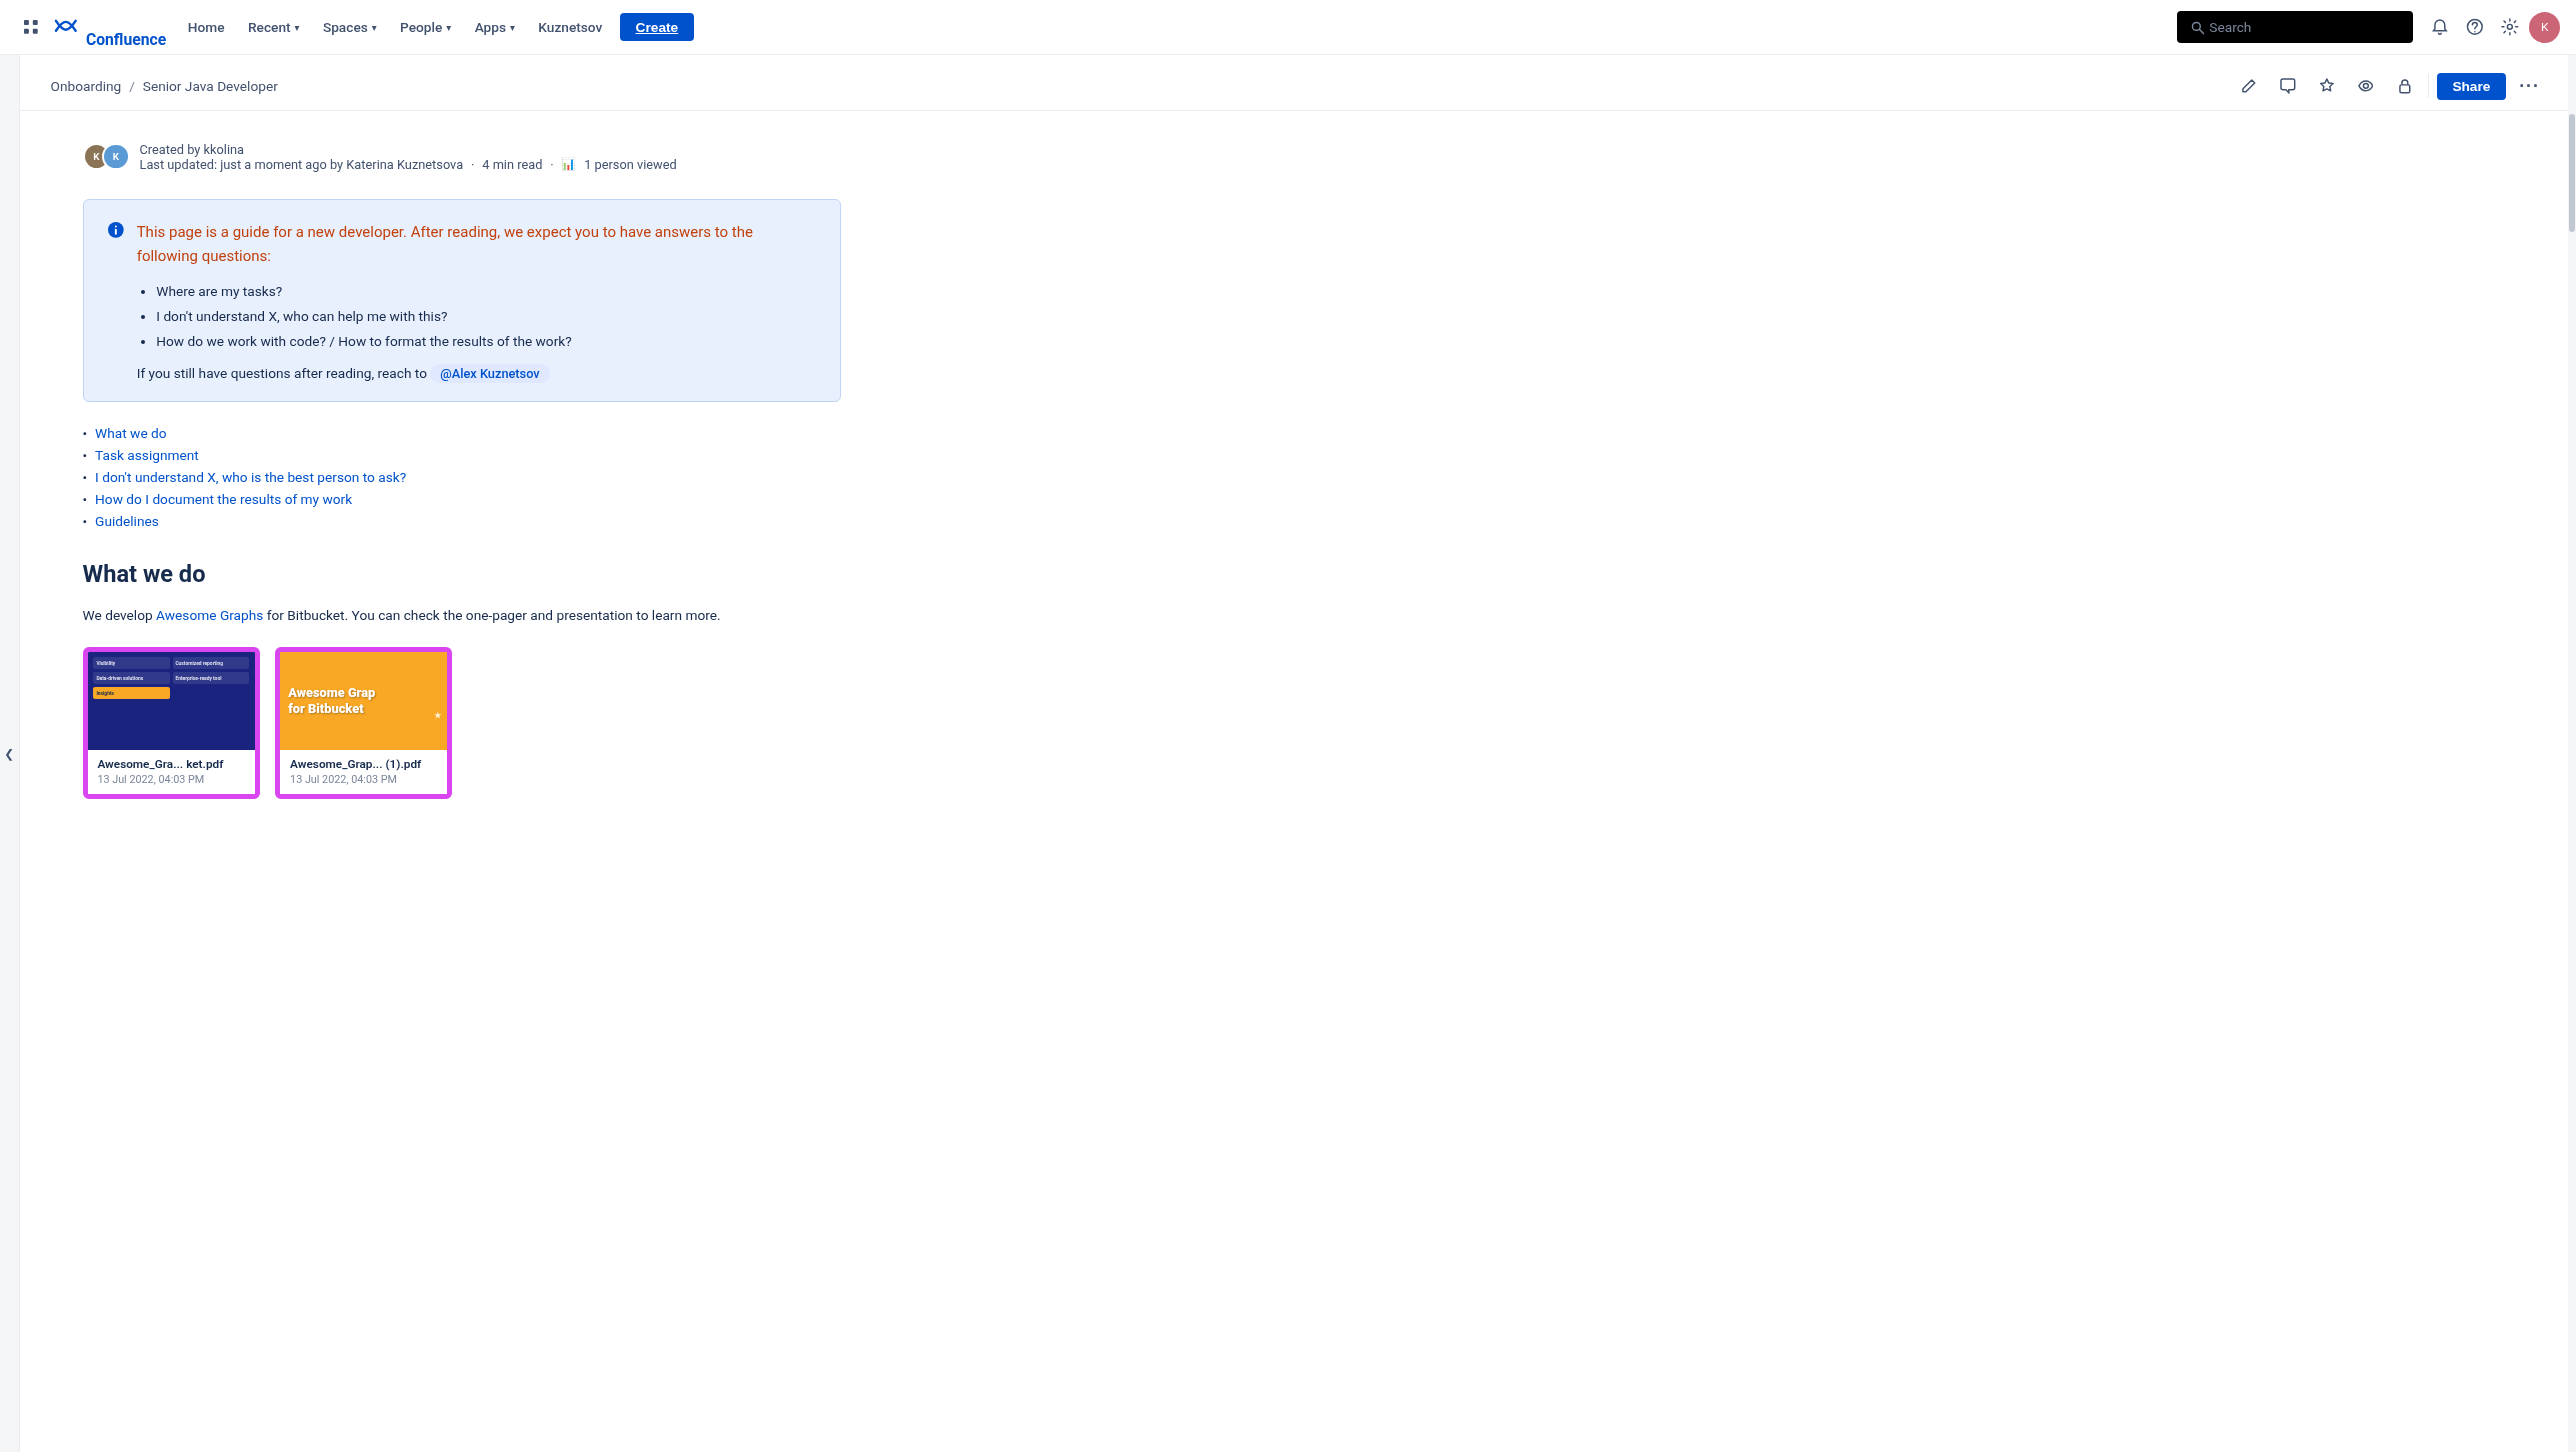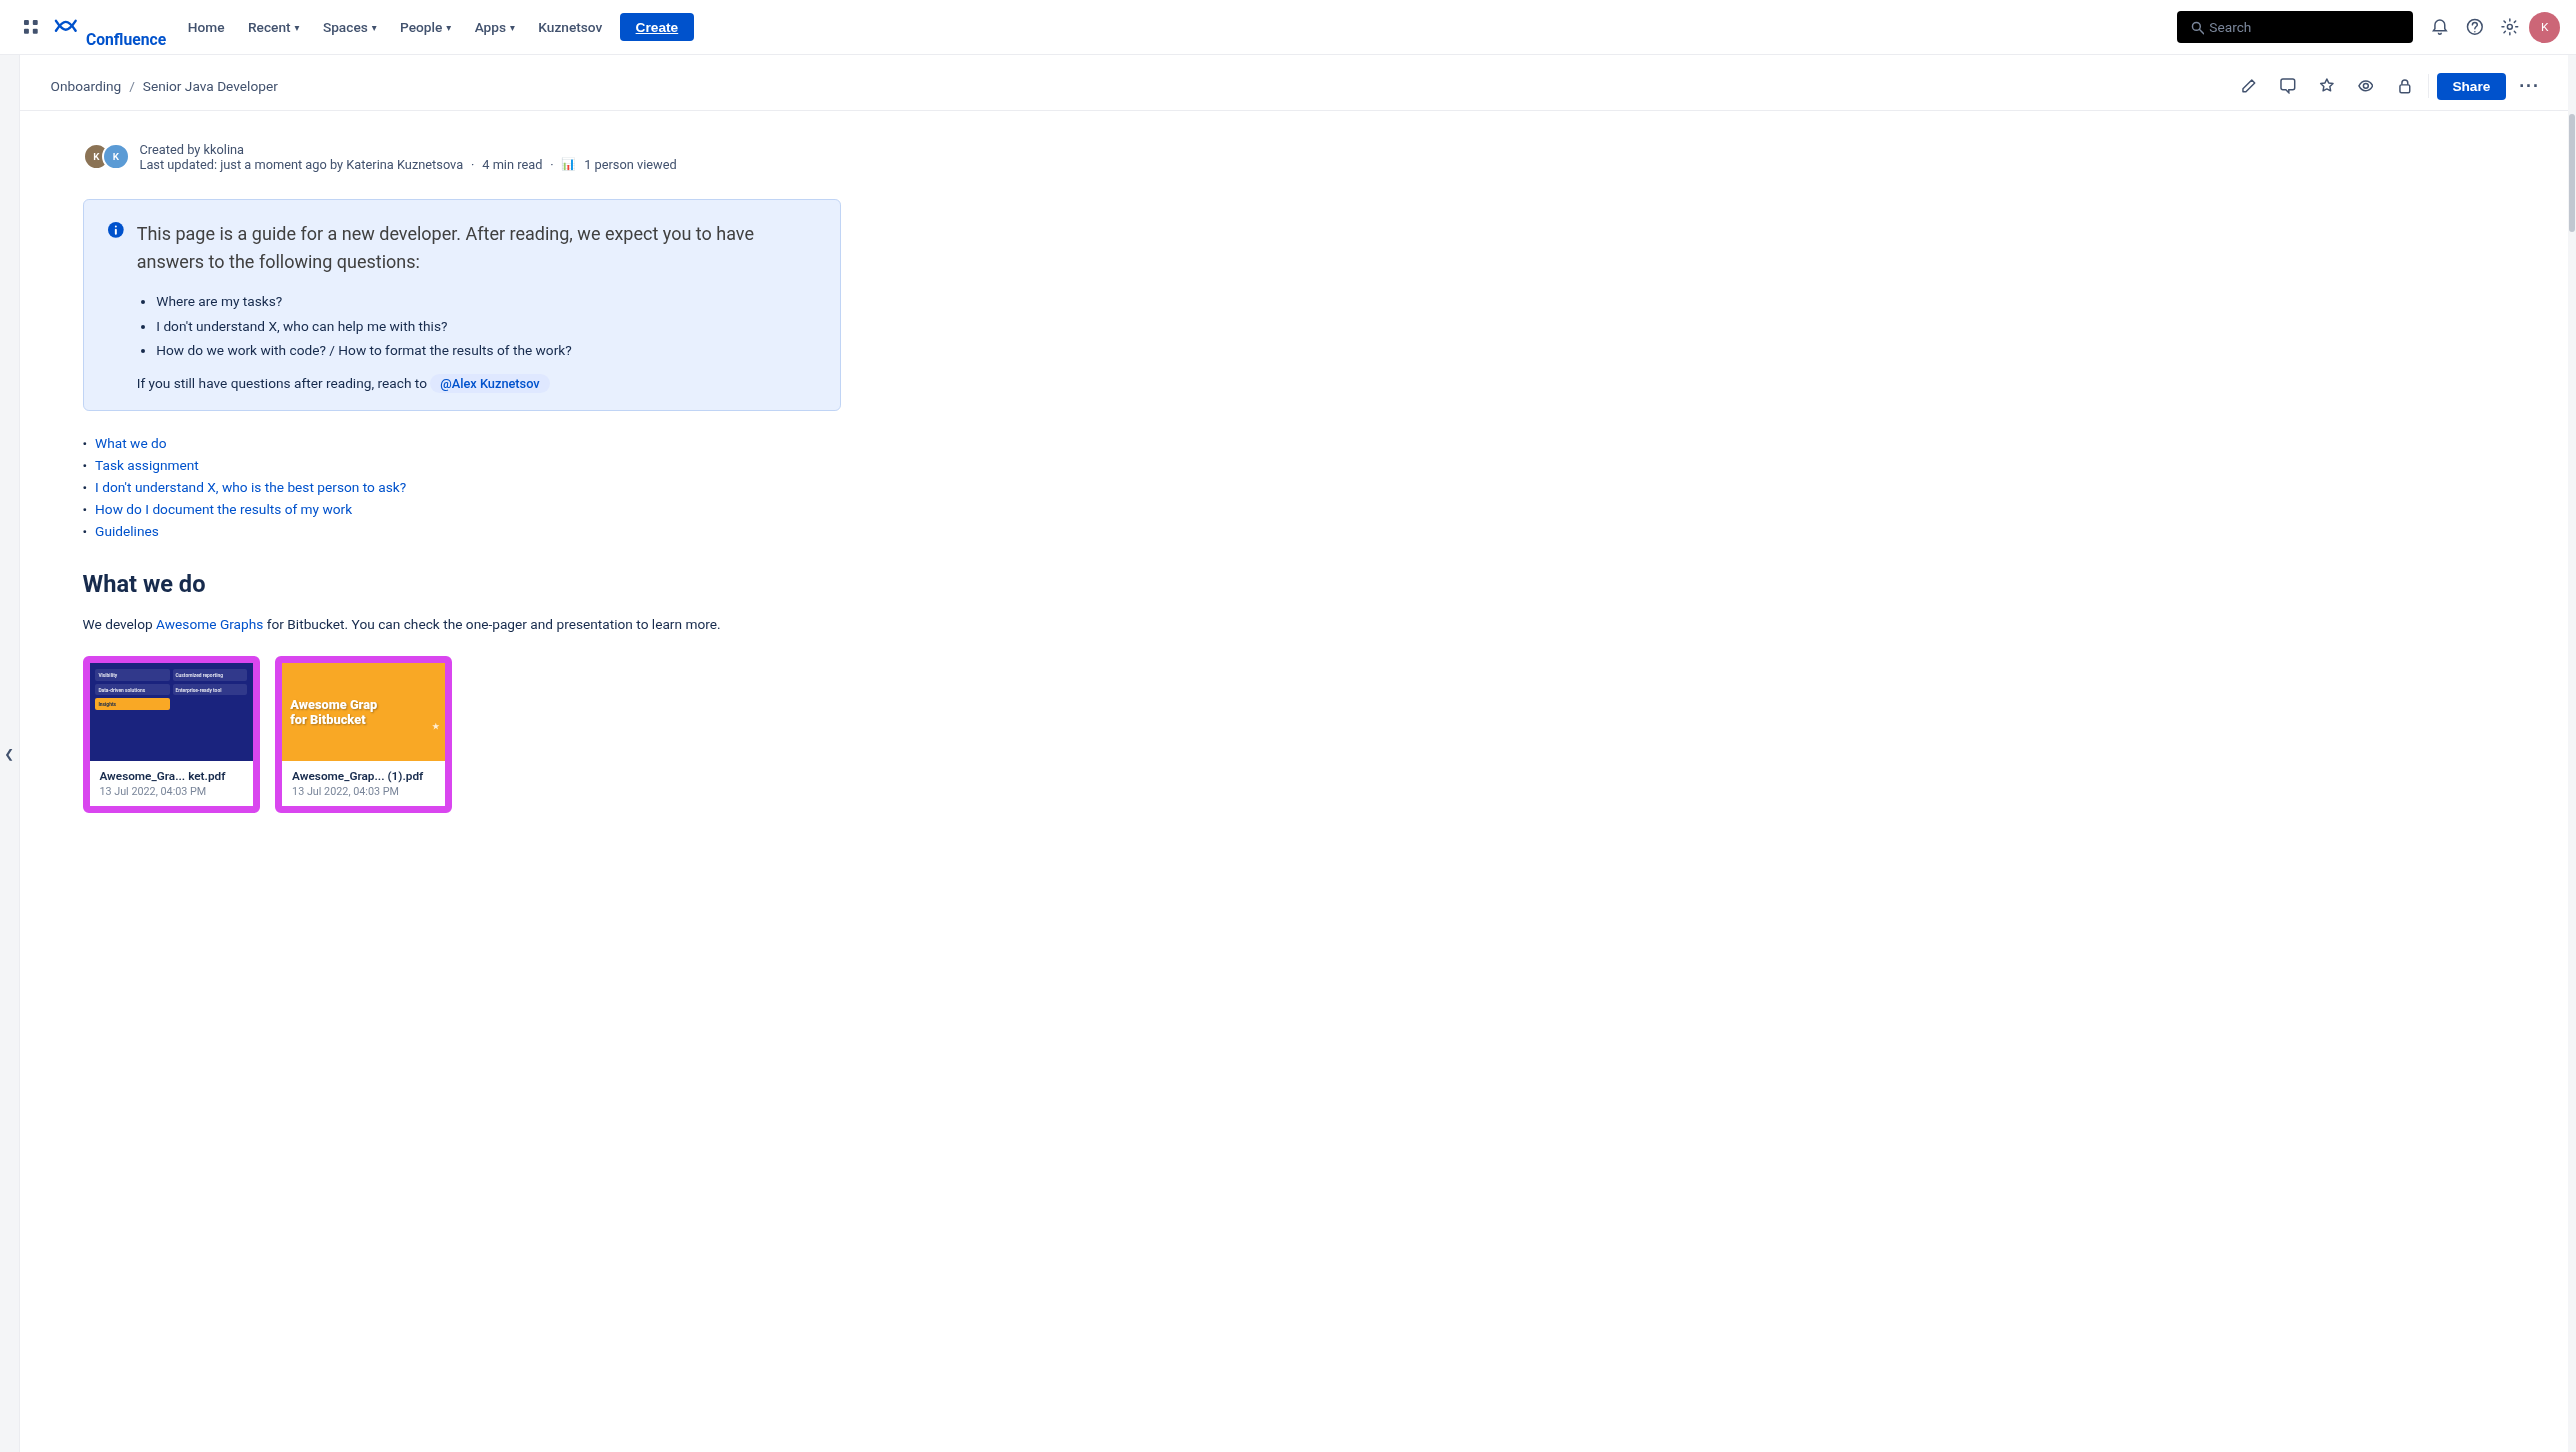--- a/index.html
+++ b/index.html
@@ -90,21 +90,21 @@
     .avatar-sm:nth-child(2) { margin-left: -7.9px; background: #5ba; }
     .author-info { font-size: 12.8px; color: #42526e; }
 
     
     .info-box {
       background: #e8f0fe; border: 1px solid #c0d4f5; border-radius: 5.9px;
       padding: 19.6px 23.6px; margin-bottom: 23.6px; display: flex; gap: 11.8px;
     }
     .info-icon { color: #0052cc; font-size: 17.7px; flex-shrink: 0; margin-top: 1px; }
     .info-content { flex: 1; }
-    .info-content p { color: #404040; font-size: 18px; line-height: 1.6; margin-bottom: 11.8px; }
+    .info-content p { color: #c2410c; font-size: 15px; line-height: 1.6; margin-bottom: 11.8px; }
     .info-list { list-style: disc; padding-left: 19.6px; margin-bottom: 11.8px; }
     .info-list li { color: #172b4d; font-size: 13.7px; line-height: 1.8; }
     .info-contact { font-size: 13.7px; color: #172b4d; }
     .mention-tag {
       background: #dfe8ff; color: #0052cc; border-radius: 11.8px;
       padding: 2px 9.8px; font-size: 12.8px; font-weight: 500; cursor: pointer;
     }
 
     
     .toc { margin-bottom: 31px; }
@@ -113,21 +113,21 @@
     .toc-link { color: #0052cc; text-decoration: none; font-size: 13.7px; }
 
     
     .section-title { font-size: 23.6px; font-weight: 700; color: #172b4d; margin-bottom: 15.7px; margin-top: 7.9px; }
     .section-text { font-size: 13.7px; color: #172b4d; line-height: 1.7; margin-bottom: 19.6px; }
     .inline-link { color: #0052cc; text-decoration: none; }
 
     
     .file-grid { display: flex; gap: 15.7px; flex-wrap: wrap; }
     .file-card {
-      width: 177px; border: 7px solid #d946ef; border-radius: 5.9px; overflow: hidden;
+      width: 177px; border: 5px solid #d946ef; border-radius: 5.9px; overflow: hidden;
       cursor: pointer;
     }
     .file-thumb {
       width: 100%; height: 98px; display: flex; align-items: center; justify-content: center;
       font-size: 10.8px; color: #fff; font-weight: 600; overflow: hidden; position: relative;
     }
     .file-thumb-dark { background: #1a237e; }
     .file-thumb-yellow { background: #f9a825; }
     .file-info { padding: 7.9px 9.8px; background: #fff; }
     .file-name { font-size: 11.8px; color: #172b4d; font-weight: 600; white-space: nowrap; overflow: hidden; text-overflow: ellipsis; }

